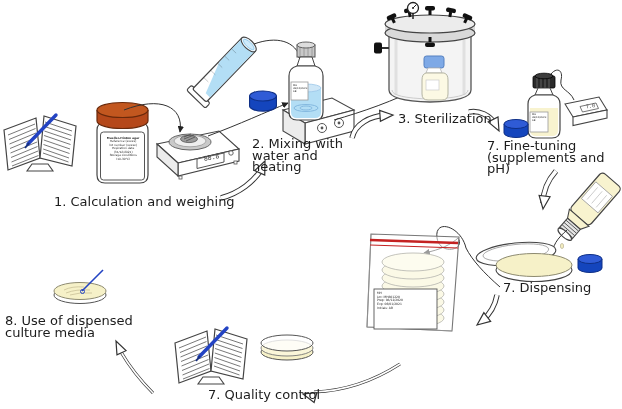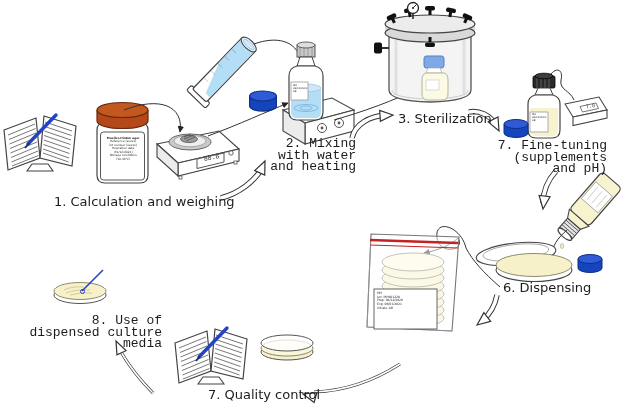--- a/index.html
+++ b/index.html
@@ -1,20 +1,20 @@
 <!DOCTYPE html>
 <html><head>
 <meta charset="utf-8">
 <style>
   html,body{margin:0;padding:0;background:#fff;}
   .canvas{position:relative;width:622px;height:409px;background:#ffffff;overflow:hidden;
           font-family:"DejaVu Sans",sans-serif;color:#1c1c1c;}
   .canvas svg{position:absolute;left:0;top:0;z-index:1;}
   .caption{position:absolute;z-index:3;font-size:13px;line-height:11.5px;color:#1c1c1c;white-space:normal;}
-  .caption.center{text-align:right;font-family:Liberation Mono, monospace;}
+  .caption.center{text-align:left;}
   .mini{position:absolute;z-index:3;transform-origin:0 0;color:#222;line-height:1.2;}
   .mini .t{font-weight:bold;}
   .disp{position:absolute;z-index:3;color:#444;font-family:"DejaVu Sans Mono",monospace;transform-origin:0 0;}
   
   .ln{stroke:#333;stroke-width:1;fill:none;}
   .shaftBigOuter{stroke:#333;stroke-width:5.5;fill:none;}
   .shaftBigInner{stroke:#fff;stroke-width:3.6;fill:none;}
   .shaftThinOuter{stroke:#333;stroke-width:3;fill:none;}
   .shaftThinInner{stroke:#fff;stroke-width:1.6;fill:none;}
   .ah{fill:#fff;stroke:#333;stroke-width:1.2;stroke-linejoin:miter;}
@@ -330,23 +330,23 @@
     <path class="shaftThinOuter" d="M153,393 C140,380 128,364 121,352"></path>
     <path class="shaftThinInner" d="M153,393 C140,380 128,364 121,352"></path>
     <polygon class="ah" points="0,0 -13,-5 -13,5" transform="translate(116,341) rotate(-115)"></polygon>
   </g>
 </svg>
 
 <div class="caption" style="left:54px;top:196px;">1. Calculation and weighing</div>
 <div class="caption center" style="left:252px;top:138px;width:104px;">2. Mixing with water and heating</div>
 <div class="caption" style="left:398px;top:113px;">3. Sterilization</div>
 <div class="caption center" style="left:487px;top:140px;width:120px;">7. Fine-tuning (supplements and pH)</div>
-<div class="caption" style="left:503px;top:282px;">6. Dispensing</div>
+<div class="caption" style="left:503px;top:282px;">7. Dispensing</div>
 <div class="caption" style="left:208px;top:389px;">7. Quality control</div>
-<div class="caption center" style="left:5px;top:315px;width:142px;margin-left:15px;">8. Use of dispensed culture media</div>
+<div class="caption center" style="left:5px;top:315px;width:142px;">8. Use of dispensed culture media</div>
 
 <div class="mini" style="left:103px;top:136px;width:84px;font-size:6px;text-align:center;transform:scale(0.48);">
   <div class="t">Mueller-Hinton agar</div>
   <div>Reference (xxxxx)</div>
   <div>lot number (xxxxx)</div>
   <div>Expiration date</div>
   <div>(31/12/2021)</div>
   <div>Storage conditions</div>
   <div>(10-30°C)</div>
 </div>

